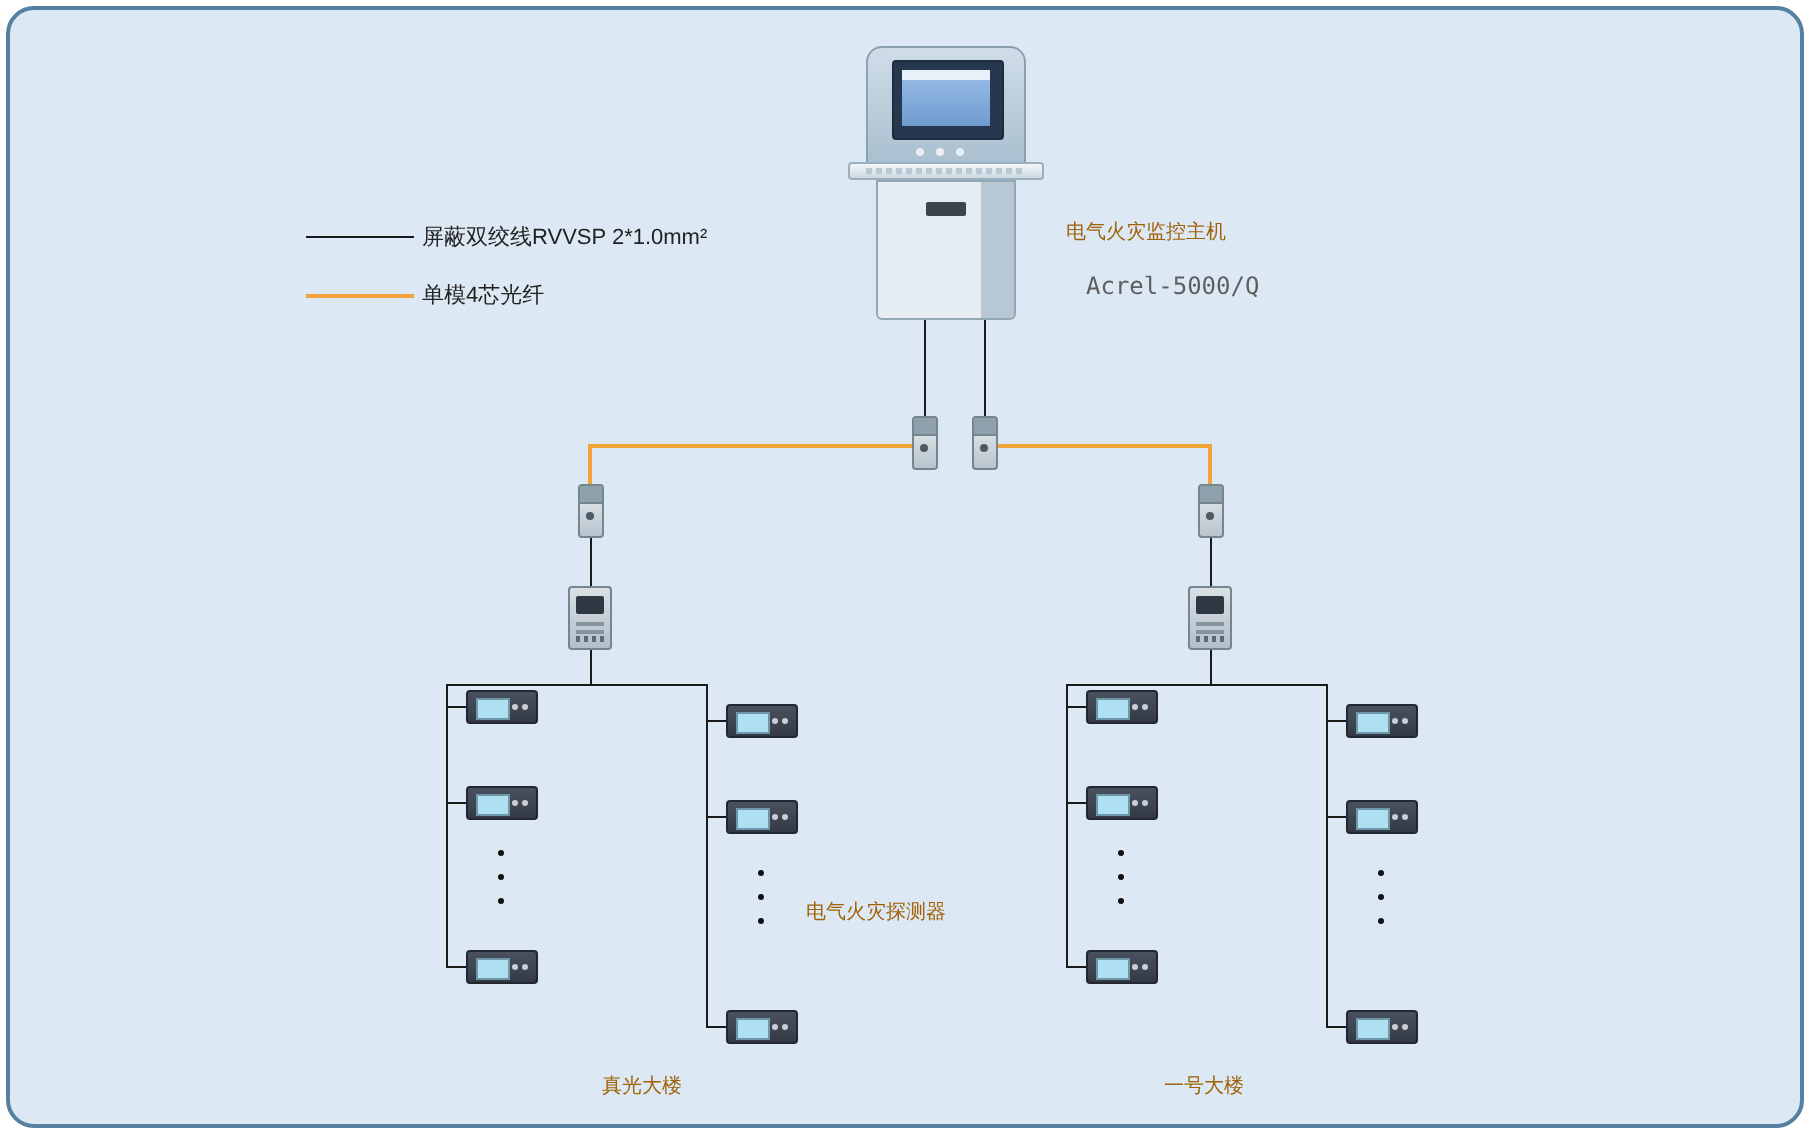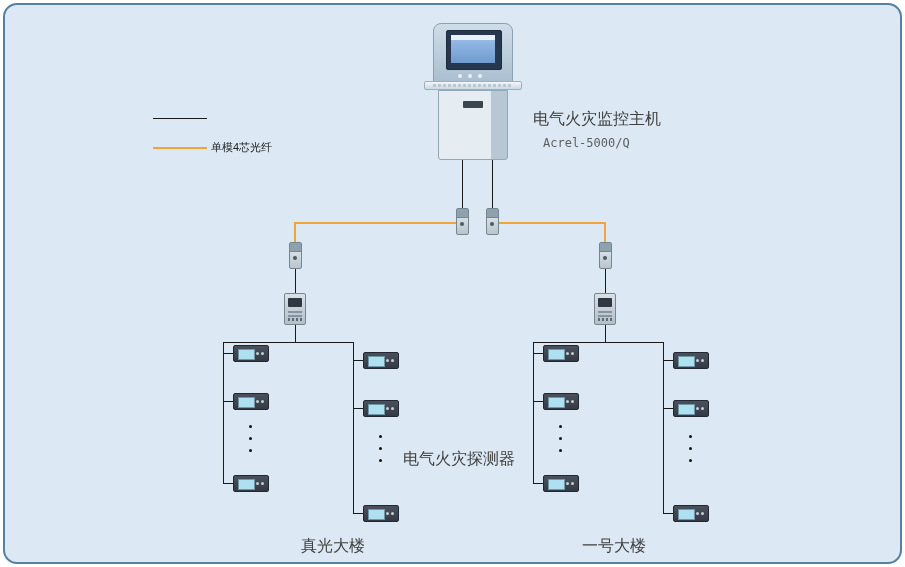--- a/index.html
+++ b/index.html
@@ -59,32 +59,33 @@
     background:linear-gradient(#f4f7f9,#ccd8e0);
     border:1px solid #9ab0bf;border-radius:2px;box-sizing:border-box;}
   .cab-tray:before{content:"";position:absolute;left:8px;top:2px;right:8px;bottom:2px;
     background:repeating-linear-gradient(90deg,#b9c9d4 0 3px,transparent 3px 5px);}
   .cab-body{position:absolute;left:433px;top:85px;width:70px;height:70px;
     background:linear-gradient(90deg,#e6edf2 0 76%,#b7c8d4 76%);
     border:1px solid #93a8b6;border-radius:0 0 3px 3px;box-sizing:border-box;}
   .cab-slot{position:absolute;left:24px;top:10px;width:20px;height:7px;background:#3a454e;border-radius:1px;}
 
   
-  .lbl{position:absolute;color:#404040;font-size:16px;white-space:nowrap;}
+  .lbl{position:absolute;color:#a16207;font-size:10px;white-space:nowrap;}
   .legend-lbl{position:absolute;color:#222;font-size:11px;white-space:nowrap;}
   .model-lbl{position:absolute;color:#5e5e5e;font-size:12px;
     font-family:"DejaVu Sans Mono","Liberation Mono",monospace;white-space:nowrap;}
 </style>
 </head>
 <body>
 
 <div id="stage">
   <div id="frame">
 
     <div class="h" style="left:148px;top:113px;width:54px;"></div>
+    <span class="legend-lbl" style="left:206px;top:106px;">屏蔽双绞线RVVSP 2*1.0mm²</span>
     <div class="fh" style="left:148px;top:142px;width:54px;"></div>
     <span class="legend-lbl" style="left:206px;top:135px;">单模4芯光纤</span>
 
     <div class="cab-housing">
       <div class="cab-screen">
         <div class="cab-display"></div>
       </div>
       <div class="cab-btn cb1"></div>
       <div class="cab-btn cb2"></div>
       <div class="cab-btn cb3"></div>

